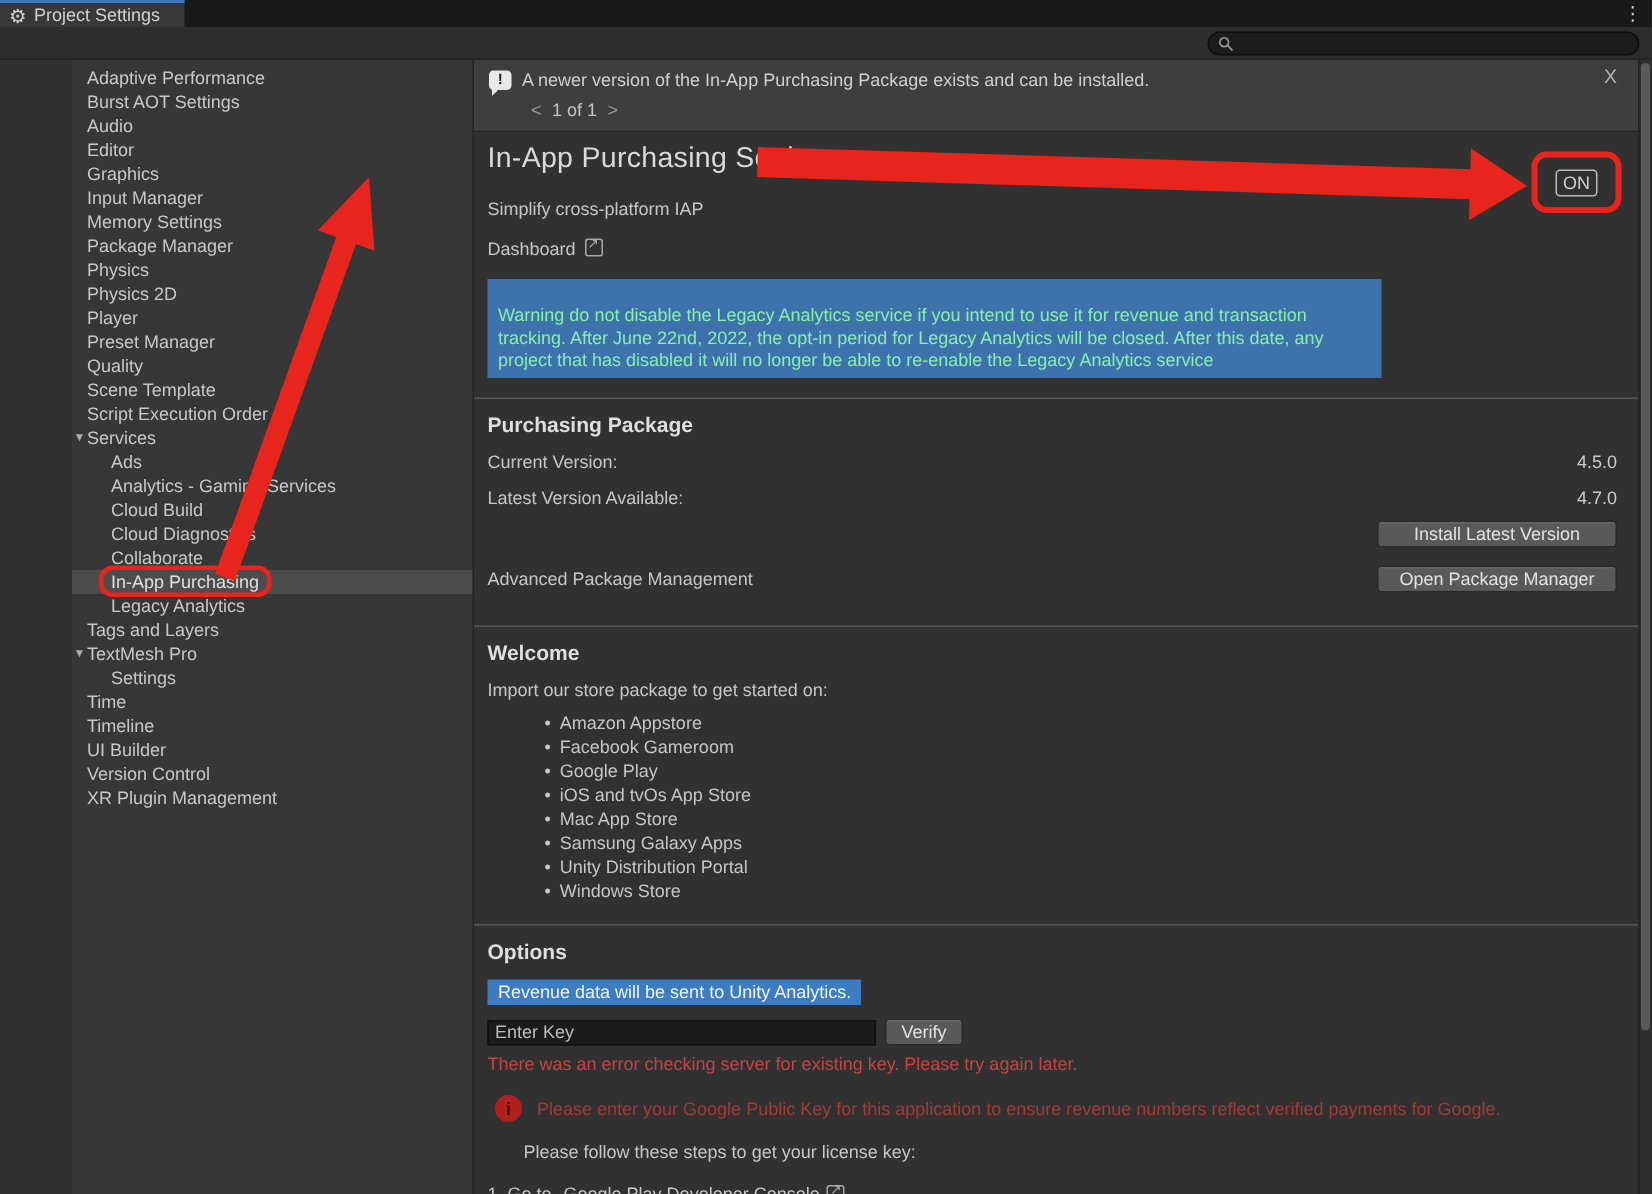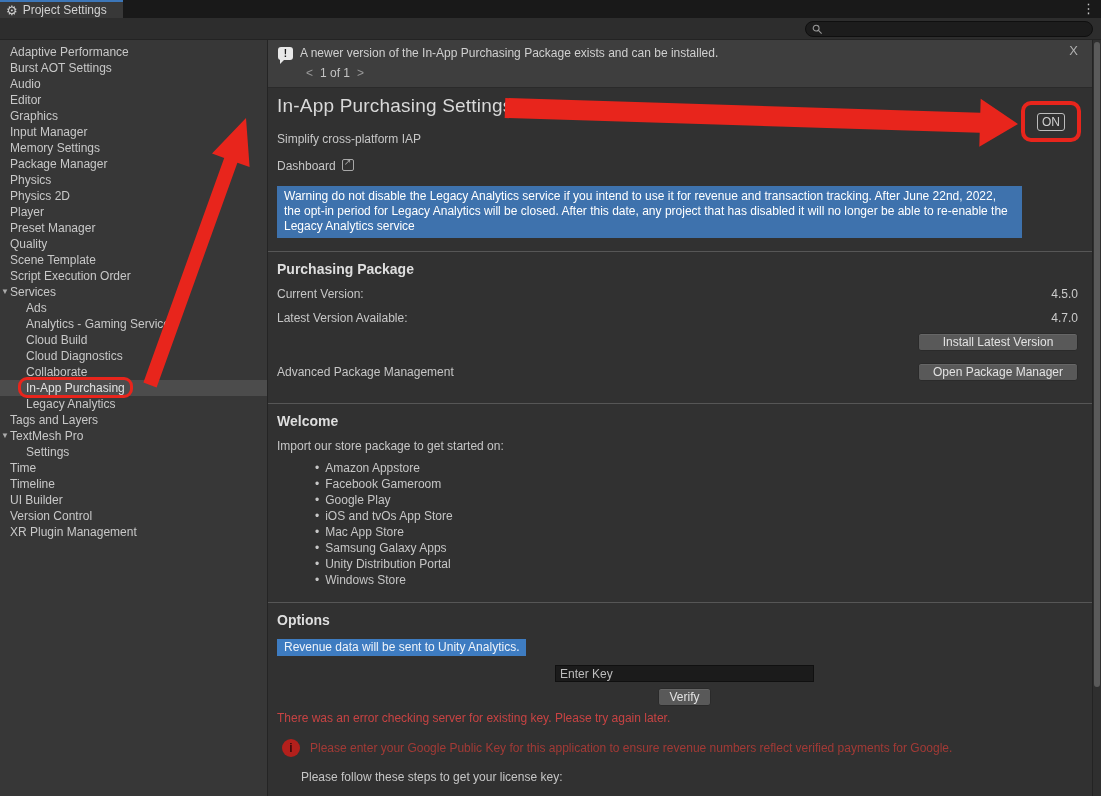--- a/index.html
+++ b/index.html
@@ -23,21 +23,21 @@
   
   .toolbar { height:22px; background:var(--toolbar_bg,#2d2d2d); border-bottom:1px solid #232323; position:relative; }
   .searchbox {
     position:absolute; right:8px; top:3px; width:288px; height:16px;
     background:#1c1c1c; border:1px solid #0f0f0f; border-radius:8px;
     display:flex; align-items:center; padding:0 6px; gap:4px;
   }
   .searchbox input { flex:1; background:transparent; border:none; outline:none; color:#c8c8c8; font-size:11px; font-family:"Liberation Sans",sans-serif; }
   
   .mainrow { display:flex; height:756px; position:relative; }
-  .sidebar { width:268px; background:var(--sidebar_bg,#373737); border-right:1px solid #242424; padding-top:4px; overflow:hidden; }
+  .sidebar { width:268px; background:var(--sidebar_bg,#373737); border-right:1px solid #242424; padding-top:4px; overflow:hidden;margin-left:48px; }
   .side-item { position:relative; height:16px; line-height:16px; padding-left:10px; color:#c8c8c8; white-space:nowrap; cursor:pointer; }
   .side-item.lvl1 { padding-left:26px; }
   .side-item.selected { background:var(--selected_row,#4c4c4c); color:#e0e0e0; }
   .fold { position:absolute; left:1px; top:0; font-size:8px; color:#ababab; }
   .side-label { position:relative; }
   .red-outline::after {
     content:''; position:absolute; left:-8px; right:-8px; top:-4px; bottom:-3px;
     border:3px solid var(--annotation_red,#e8251c); border-radius:9px; pointer-events:none;
   }
   .content { flex:1; position:relative; background:var(--content_bg,#313131); overflow:hidden; }
@@ -50,22 +50,22 @@
   .pager-arrow { color:#9a9a9a; cursor:pointer; }
   .notif-close { position:absolute; right:14px; top:3px; color:#b0b0b0; font-size:13px; cursor:pointer; }
   
   .body-pad { padding:7px 0 0 9px; position:relative; }
   h1.page-title { font-size:19px; font-weight:400; color:#d9d9d9; letter-spacing:0.2px; }
   .subtitle { margin-top:15px; color:#c6c6c6; }
   .dash-row { margin-top:13px; display:flex; align-items:flex-start; gap:6px; color:#c6c6c6; cursor:pointer; }
   .ext-icon { width:12px; height:12px; border:1px solid #a8a8a8; border-radius:2px; position:relative; display:inline-block; }
   .ext-icon::after { content:'↗'; position:absolute; left:1px; top:-3px; font-size:9px; color:#a8a8a8; }
   .warnbox {
-    margin-top:13px; width:745px; background:var(--warning_blue,#3e72ad);
-    color:#ffffff; padding:3px 7px 4px 7px; line-height:15px;
+    margin-top:13px; width:596px; background:var(--warning_blue,#3e72ad);
+    color:#86efac; padding:17px 7px 4px 7px; line-height:15px;
   }
   .sep { border:none; border-top:1px solid #565656; margin:13px 0 0 -9px; width:824px; }
   h2.section { margin-top:9px; font-size:14px; font-weight:bold; color:#dedede; }
   .kv-row { display:flex; margin-top:10px; padding-right:14px; }
   .kv-row .k { flex:1; }
   .kv-row .v { color:#cccccc; }
   .btn-row { display:flex; justify-content:flex-end; padding-right:14px; margin-top:8px; }
   .u-btn {
     background:var(--button_bg,#595959); color:#e2e2e2; font-size:12px;
     border:1px solid #2a2a2a; border-radius:3px; height:18px; line-height:16px;
@@ -76,21 +76,21 @@
   .adv-row { display:flex; align-items:center; margin-top:12px; padding-right:14px; }
   .adv-row .k { flex:1; }
   .intro { margin-top:10px; }
   ul.stores { margin:7px 0 0 38px; list-style:none; }
   ul.stores li { height:16px; line-height:16px; }
   ul.stores li::before { content:'•'; margin-right:6px; color:#c8c8c8; }
   .chip {
     display:inline-block; margin-top:11px; background:var(--chip_blue,#3e7cc1);
     color:#eef3f9; padding:1px 7px 2px 7px;
   }
-  .key-row { margin-top:9px; display:flex; align-items:center; gap:6px;flex-direction:column; }
+  .key-row { margin-top:9px; display:flex; align-items:center; gap:6px; }
   .key-input {
     width:259px; height:17px; background:#1b1b1b; border:1px solid #101010;
     color:#bdbdbd; font-size:12px; padding:0 4px; font-family:"Liberation Sans",sans-serif; outline:none;
   }
   .err-line { margin-top:5px; color:var(--error_red,#c74343); }
   .gkey-row { margin-top:14px; display:flex; align-items:flex-start; gap:10px; }
   .info-red { width:18px; height:18px; border-radius:50%; background:var(--icon_red,#b3201c); color:#3a0b0b; font-weight:bold; display:flex; align-items:center; justify-content:center; font-size:12px; flex:0 0 18px; margin-left:5px; }
   .gkey-text { color:var(--dim_red,#a23a36); line-height:18px; }
   .steps-intro { margin-top:13px;margin-left:24px; }
   .step1 { margin-top:14px; display:flex; align-items:center; gap:5px; }

